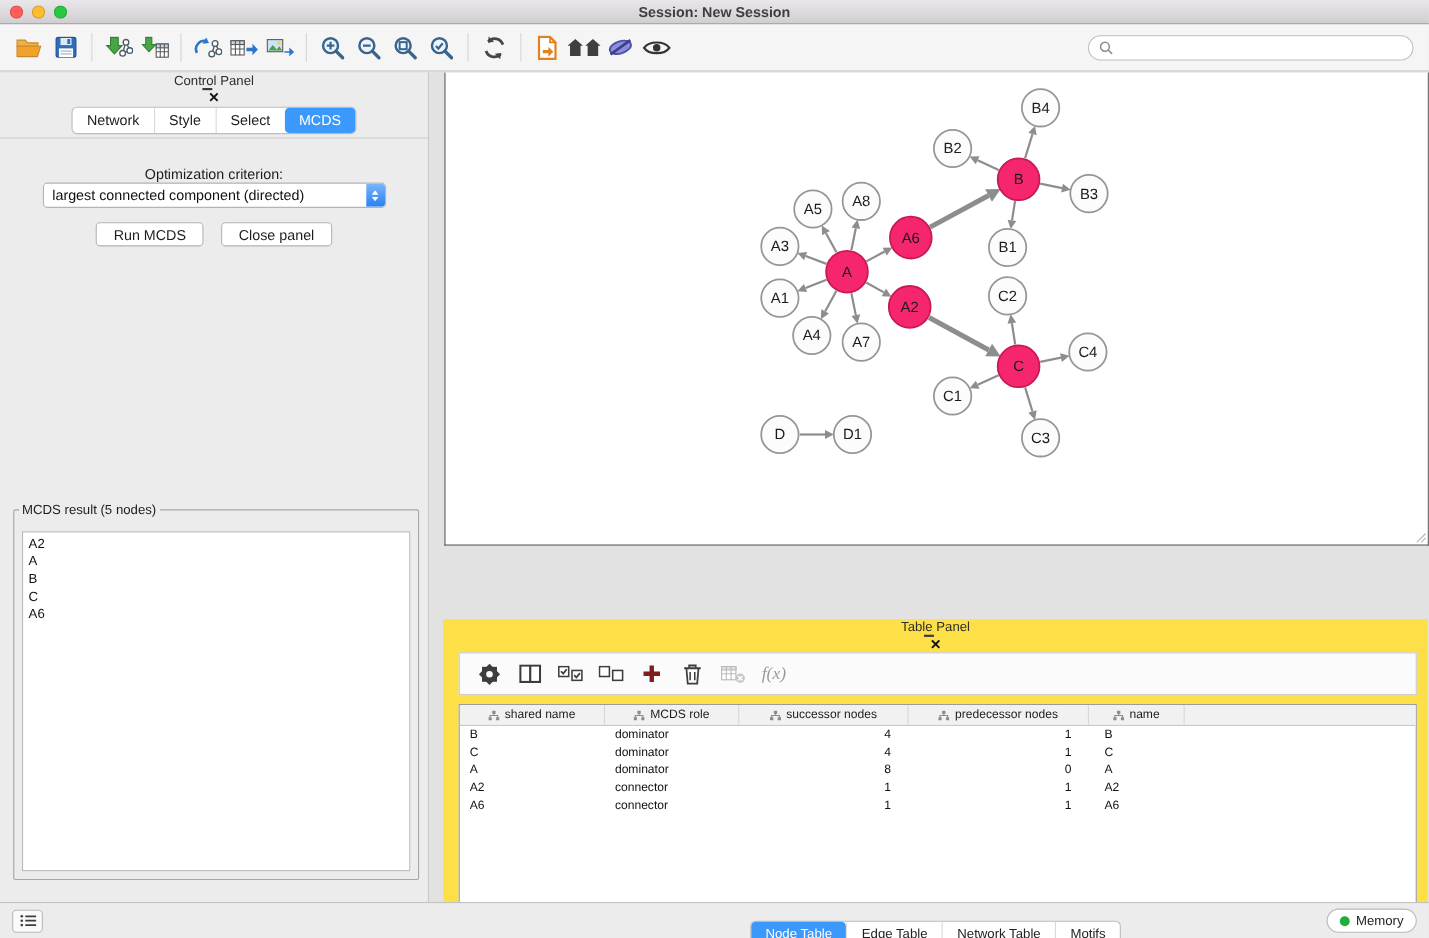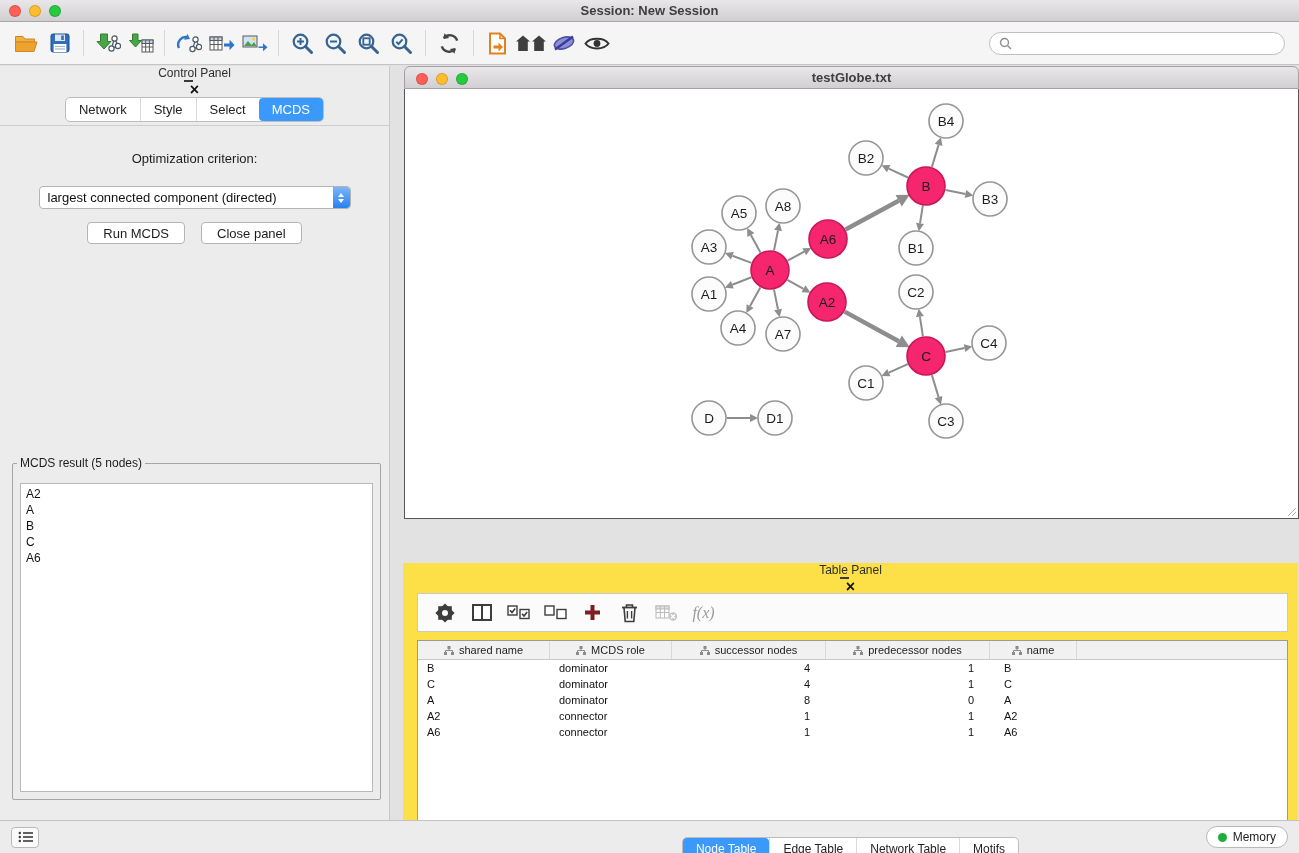--- a/index.html
+++ b/index.html
@@ -30,21 +30,21 @@
   .float-ico{width:9px;height:9px;border:1.5px solid #3a3a3a;margin-right:13px;display:inline-block;}
   .close-ico{font-size:16px;font-weight:bold;color:#111;line-height:1;}
   .cp-tabs-wrap{position:relative;height:29px;margin-top:3px;}
   .cp-tabs-wrap::after{content:"";position:absolute;left:0;right:0;bottom:0;border-bottom:1px solid #cdcdcd;}
   .segbar{display:flex;width:fit-content;margin:0 auto;border:1px solid #bdbdbd;border-radius:5px;background:#fff;position:relative;z-index:2;}
   .cp-tabs-wrap .segbar{font-size:13px;}
   .seg{padding:4px 13px;color:#222;border-left:1px solid #d9d9d9;white-space:nowrap;}
   .seg:first-child{border-left:none;}
   .seg-active{background:#3b99fc;color:#fff;border-radius:4px;border-left:none;}
   .opt-label{text-align:center;font-size:13px;color:#1d1d1d;margin-top:25px;}
-  .dropdown{width:312px;margin:20px auto 0;height:23px;background:#fff;border:1px solid #b4b4b4;border-radius:4px;display:flex;align-items:center;font-size:13px;color:#111;padding-left:8px;overflow:hidden;}
+  .dropdown{width:312px;margin:0 auto 0;height:23px;background:#fff;border:1px solid #b4b4b4;border-radius:4px;display:flex;align-items:center;font-size:13px;color:#111;padding-left:8px;overflow:hidden;}
   .dd-value{flex:1;white-space:nowrap;overflow:hidden;}
   .stepper{width:17px;align-self:stretch;background:linear-gradient(#79b6fa,#2a80f1);display:flex;flex-direction:column;align-items:center;justify-content:center;gap:2px;border-radius:0 3px 3px 0;}
   .tri-up{width:0;height:0;border-left:3.5px solid transparent;border-right:3.5px solid transparent;border-bottom:4px solid #fff;}
   .tri-dn{width:0;height:0;border-left:3.5px solid transparent;border-right:3.5px solid transparent;border-top:4px solid #fff;}
   .cp-buttons{display:flex;justify-content:center;gap:16px;margin-top:13px;}
   .btn{height:22px;padding:0 15px;font-size:13px;color:#1d1d1d;background:#fff;border:1px solid #b4b4b4;border-radius:4px;font-family:inherit;}
   fieldset.mcds-result{position:absolute;left:12px;right:8px;top:390px;bottom:20px;border:1px solid #a5a5a5;border-radius:2px;padding:0;min-width:0;}
   fieldset.mcds-result legend{font-size:12px;color:#1d1d1d;margin-left:4px;padding:0 3px;}
   .result-list{position:absolute;left:7px;right:7px;top:13px;bottom:7px;background:#fff;border:1px solid #b9b9b9;overflow:auto;padding:2px 5px;font-size:12px;color:#111;}
   .result-item{line-height:16px;}
@@ -257,28 +257,20 @@
           <div class="result-item">A2</div>
           <div class="result-item">A</div>
           <div class="result-item">B</div>
           <div class="result-item">C</div>
           <div class="result-item">A6</div>
         </div>
     </fieldset>
   </div>
 
   <div class="network-window">
-    <div class="net-titlebar">
-      <div class="lights">
-        <span class="light light-red"></span>
-        <span class="light light-yellow"></span>
-        <span class="light light-green"></span>
-      </div>
-      <div class="win-title">testGlobe.txt</div>
-    </div>
     <div class="net-content">
       <svg id="net-svg" width="893" height="428" viewBox="0 0 893 428">
         <defs>
           <marker id="arw" markerUnits="userSpaceOnUse" markerWidth="10" markerHeight="10" refX="1" refY="5" orient="auto">
             <path d="M1 1 L9 5 L1 9 Z" fill="#8d8d8d"></path>
           </marker>
           <marker id="arwT" markerUnits="userSpaceOnUse" markerWidth="15" markerHeight="16" refX="1" refY="8" orient="auto">
             <path d="M1 1.5 L13.5 8 L1 14.5 Z" fill="#8d8d8d"></path>
           </marker>
         </defs>

